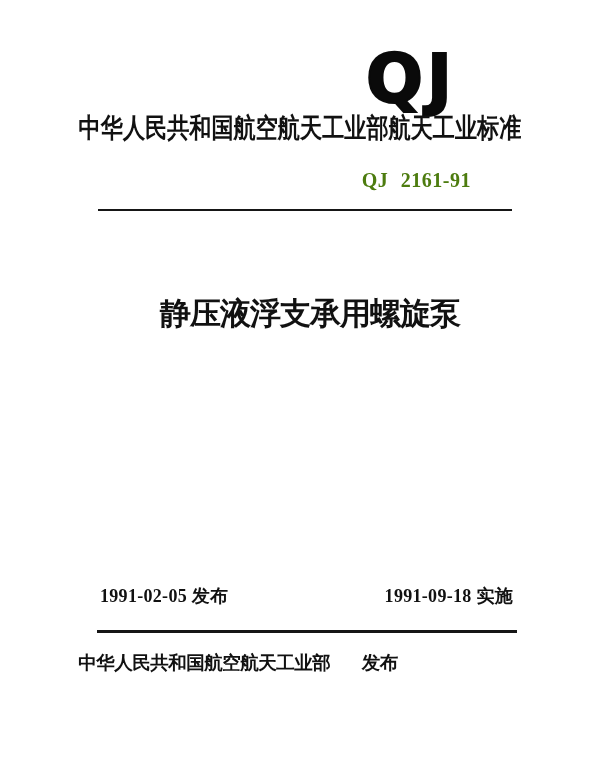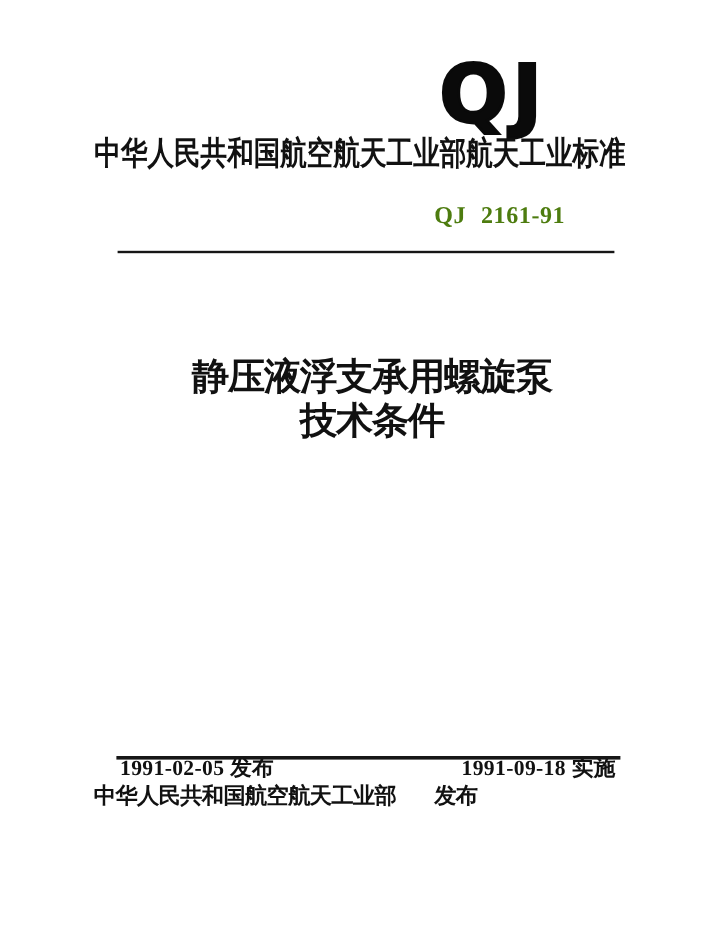--- a/index.html
+++ b/index.html
@@ -77,21 +77,21 @@
     font-size: 31px;
     line-height: 37px;
     letter-spacing: -1px;
     color: #111;
     margin-left: 32px;
   }
 
   
   .dates-row {
     position: absolute;
-    top: 628px;
+    top: 584px;
     left: 100px;
     width: 413px;
     display: flex;
     justify-content: space-between;
     font-family: "Liberation Serif", serif;
     font-weight: bold;
     font-size: 18px;
     letter-spacing: 0.3px;
     color: #111;
     white-space: nowrap;
@@ -129,21 +129,20 @@
   <div class="qj-logo">QJ</div>
 
   <div class="header-line">中华人民共和国航空航天工业部航天工业标准</div>
 
   <div class="std-number">QJ 2161-91</div>
 
   <div class="rule-top"></div>
 
   <div class="doc-title">
     <div>静压液浮支承用螺旋泵</div>
-    <div>技术条件</div>
   </div>
 
   <div class="dates-row">
     <span>1991-02-05 发布</span>
     <span>1991-09-18 实施</span>
   </div>
 
   <div class="rule-bottom"></div>
 
   <div class="footer">

